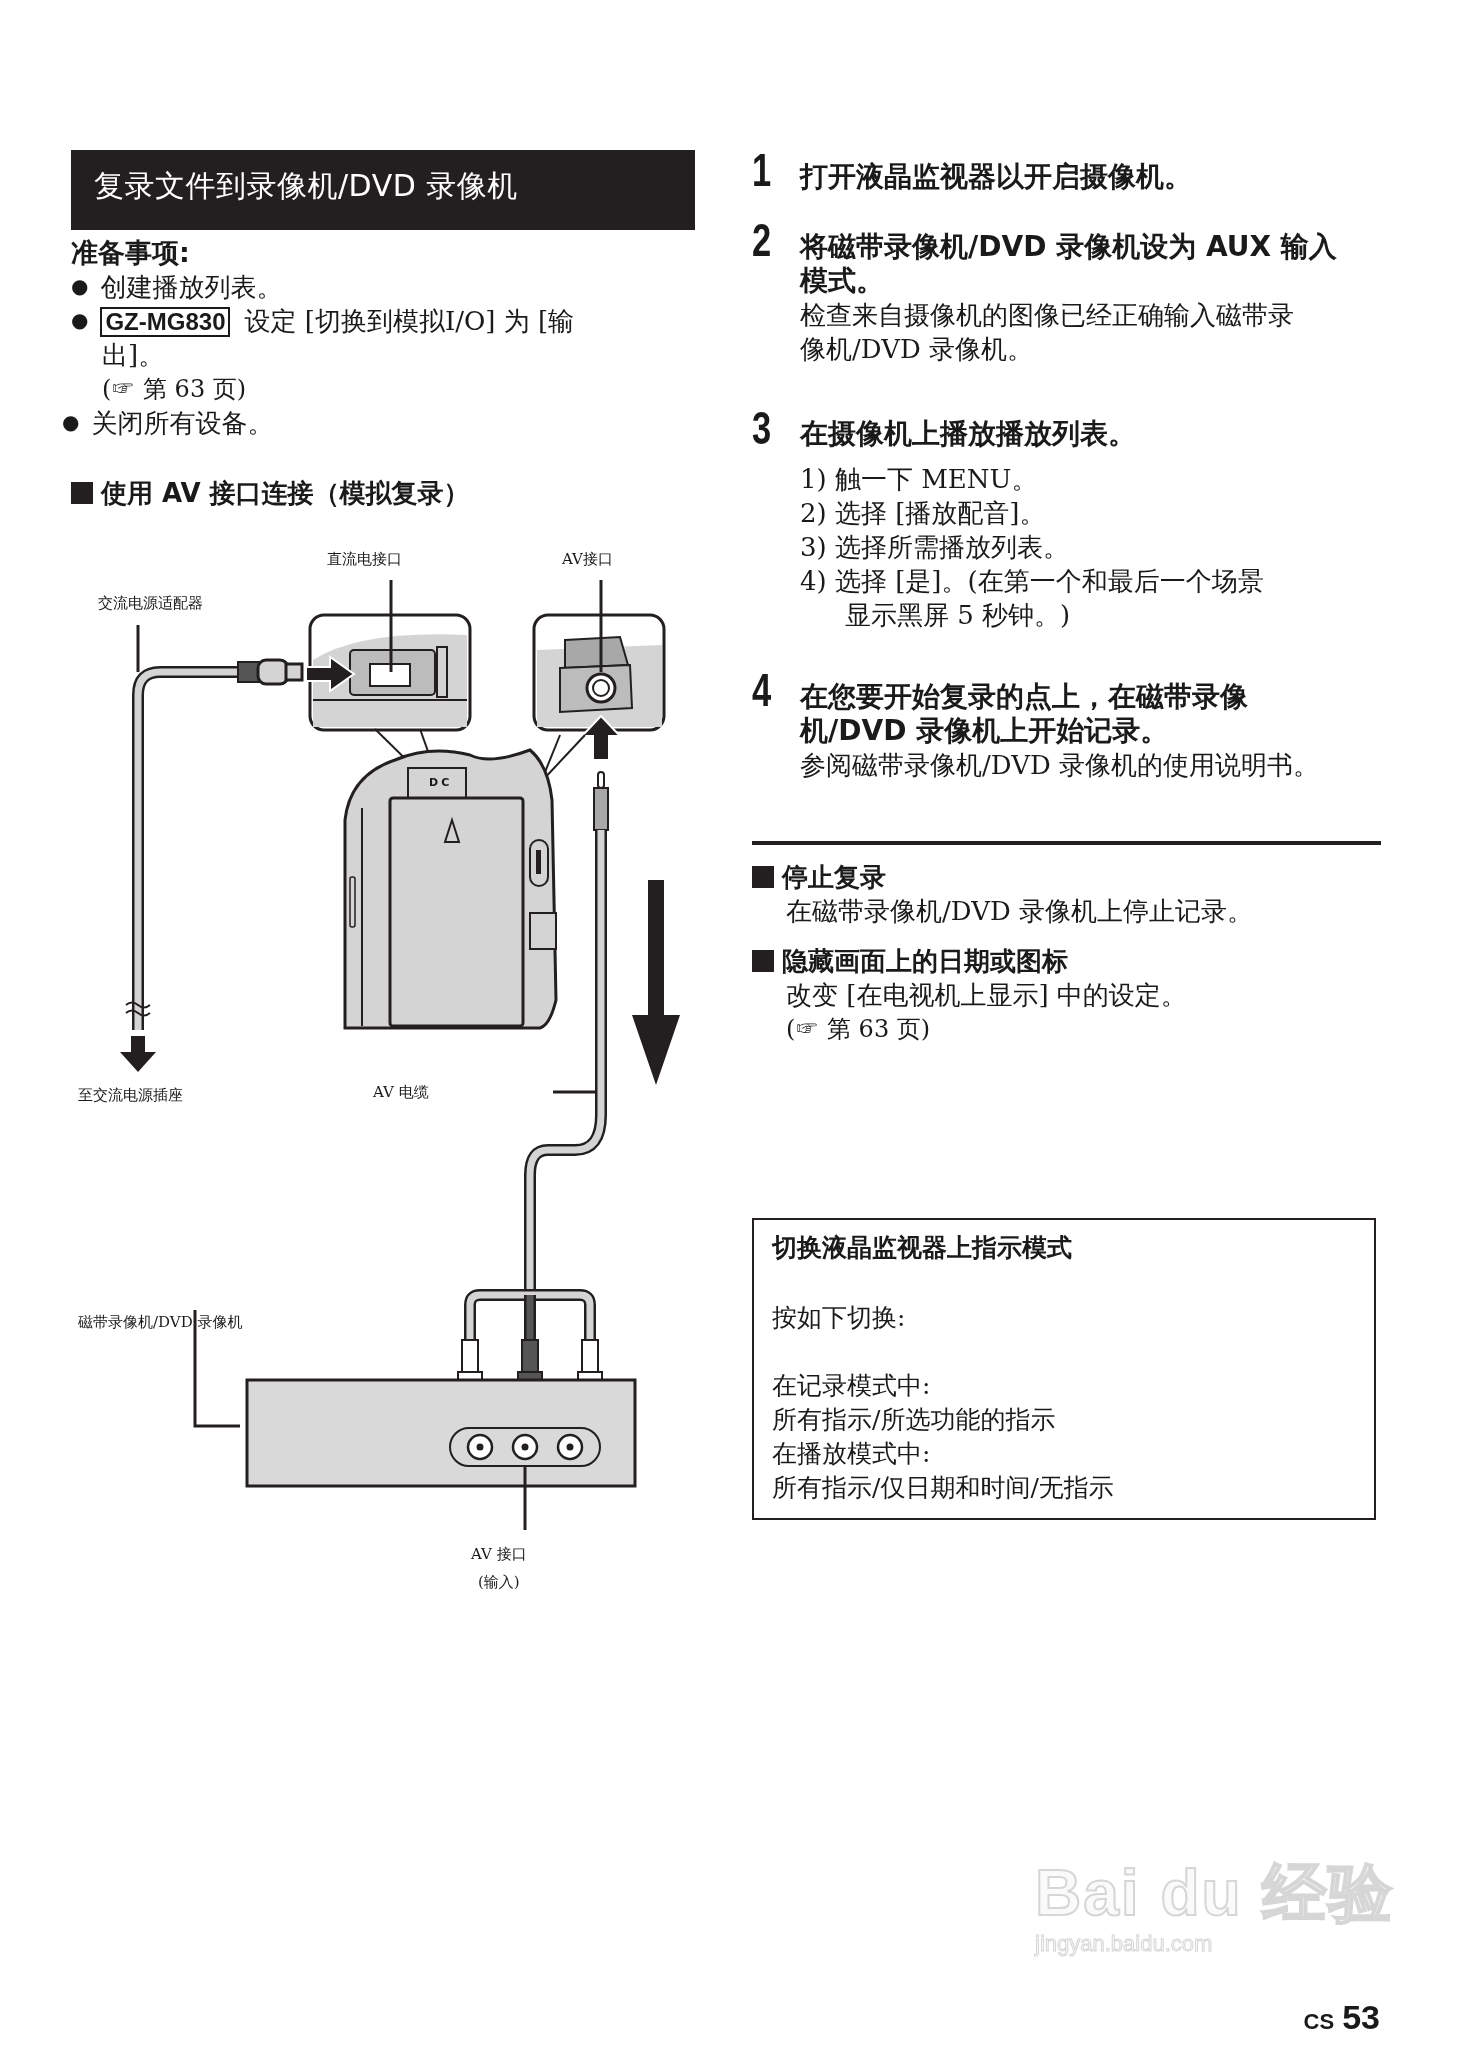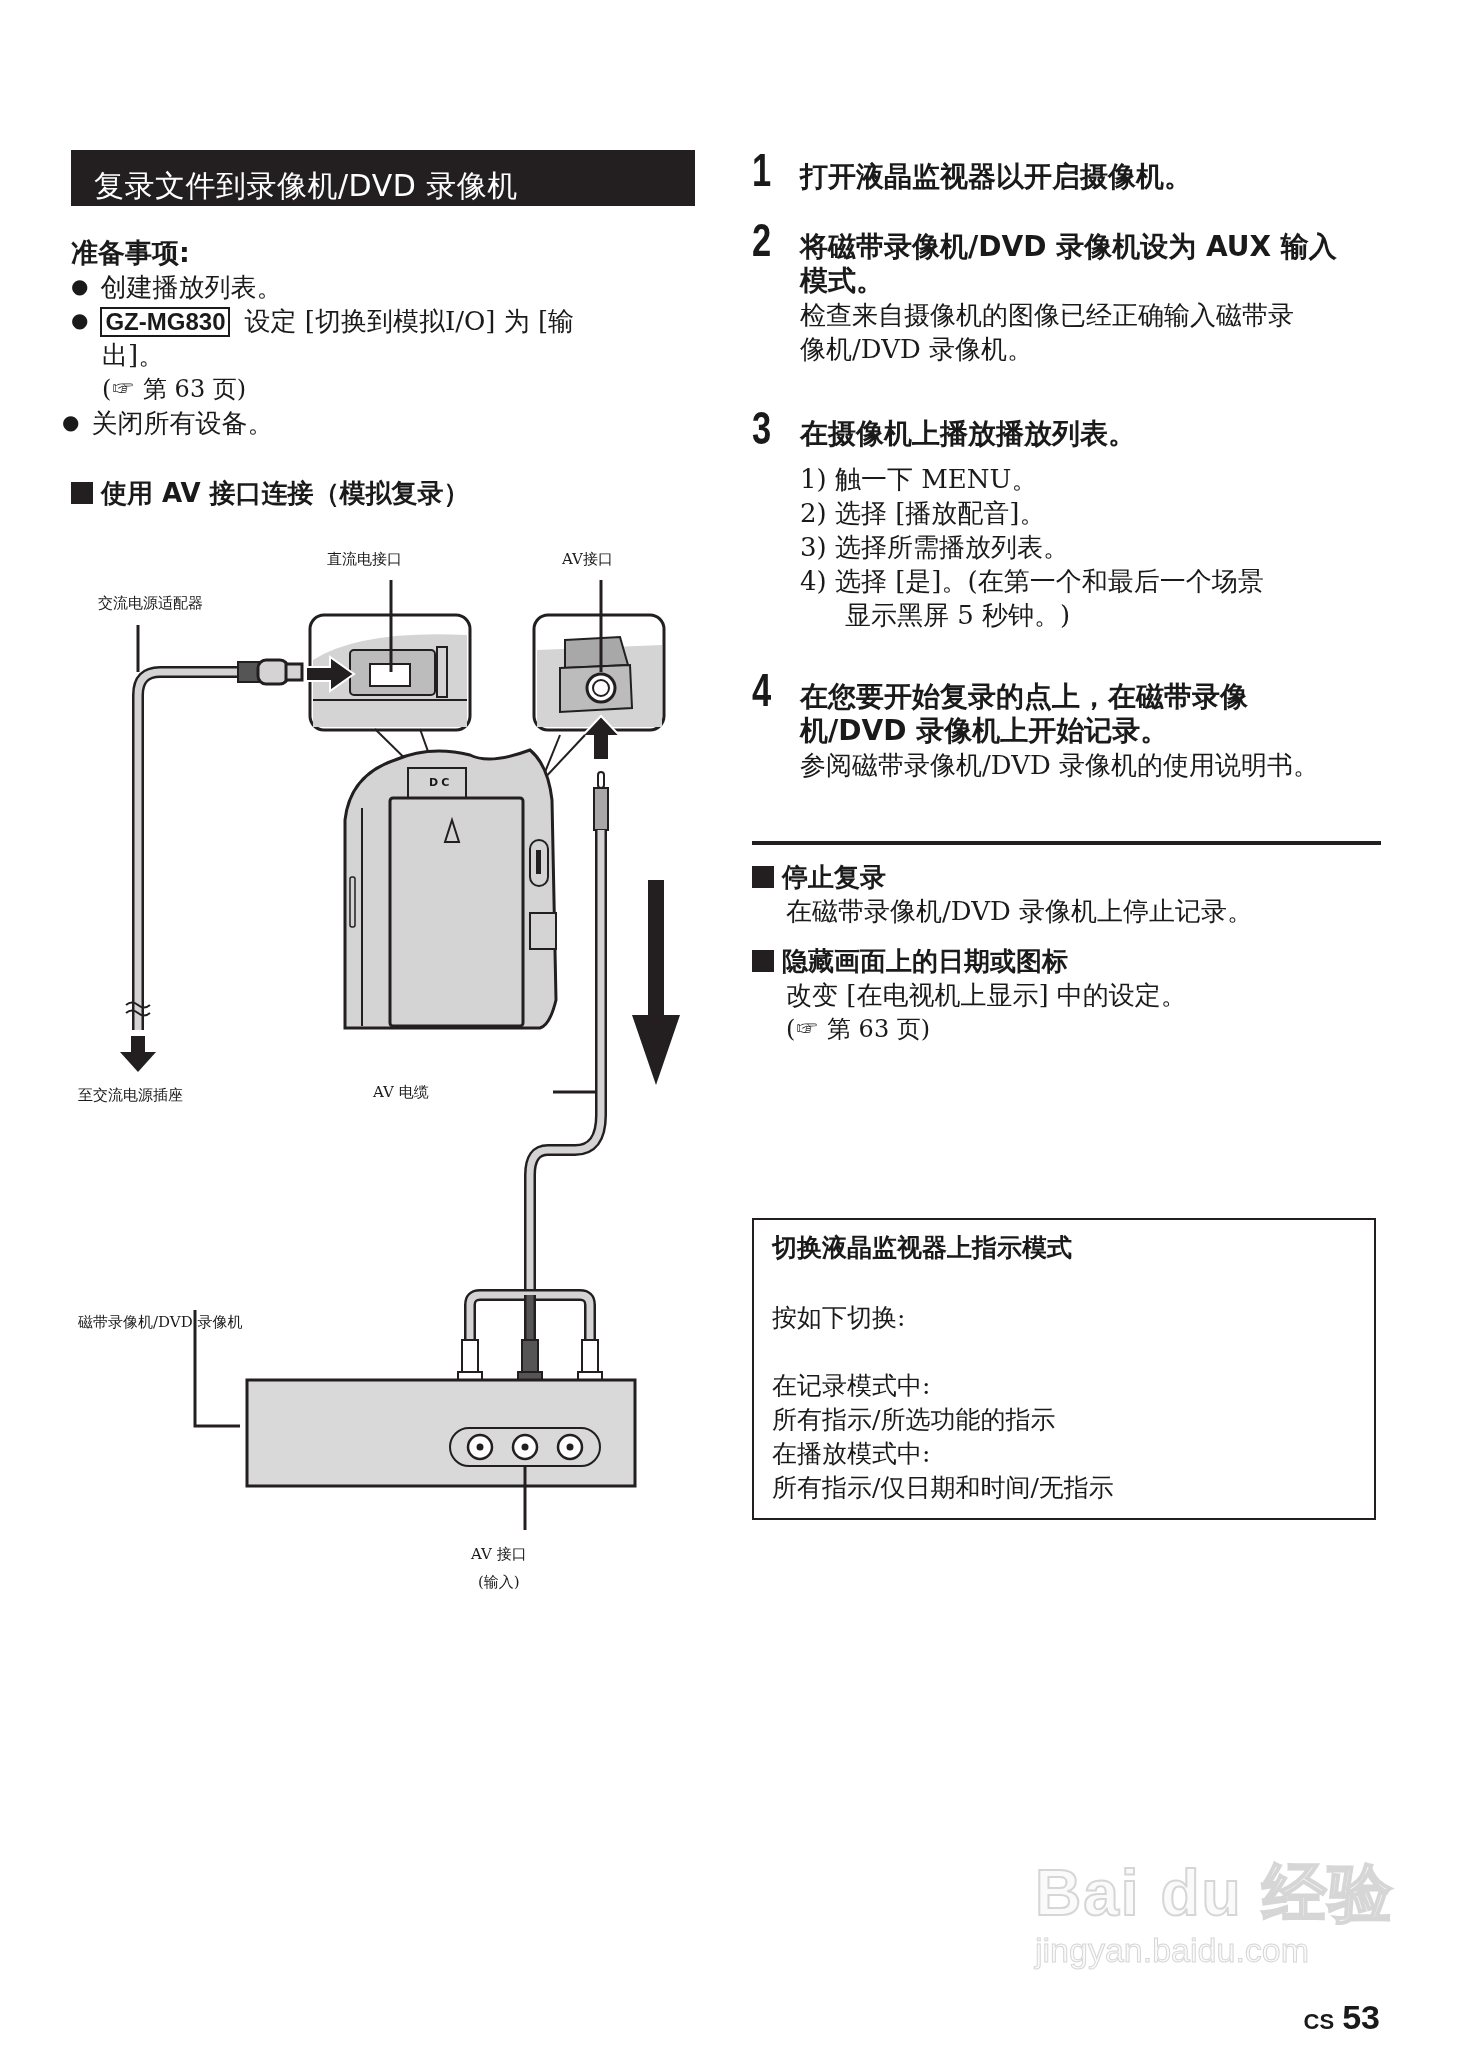--- a/index.html
+++ b/index.html
@@ -3,21 +3,21 @@
 <meta charset="utf-8">
 <style>
   html, body { margin:0; padding:0; background:#fff; }
   body { width:1457px; height:2069px; position:relative; overflow:hidden;
          font-family:"DejaVu Serif","Liberation Serif",serif; color:#1a1a1a; }
   .abs { position:absolute; }
   .sans { font-family:"DejaVu Sans","Liberation Sans",sans-serif; }
   .bold { font-weight:bold; }
 
   
-  #title-bar { left:71px; top:150px; width:624px; height:56px; background:#231f20; }
+  #title-bar { left:71px; top:150px; width:624px; height:80px; background:#231f20; }
   #title-bar span { position:absolute; left:23px; top:16px; color:#fff; font-size:30px;
                     font-family:"DejaVu Sans","Liberation Sans",sans-serif; letter-spacing:0.5px; }
 
   
   .lt { font-size:26px; line-height:34px; white-space:nowrap; }
   .bullet::before { content:"●"; font-family:"DejaVu Sans",sans-serif; font-size:20px; margin-right:12px; position:relative; top:-3px; }
   .model-badge { display:inline-block; border:2px solid #1a1a1a; padding:0 3px; font-family:"Liberation Sans","DejaVu Sans",sans-serif; font-weight:bold; font-size:24px; line-height:26px; margin-right:14px; }
   .sq { display:inline-block; width:22px; height:22px; background:#231f20; margin-right:8px; position:relative; top:2px; }
 
   
@@ -32,21 +32,21 @@
   #info-box .ib-line { position:absolute; left:18px; font-size:25px; line-height:32px; white-space:nowrap; }
 
   .dlabel { font-size:15px; line-height:28px; white-space:nowrap; }
 
   #page-num { right:77px; top:1998px; font-family:"Liberation Sans","DejaVu Sans",sans-serif; font-weight:bold; }
   #page-num .cs { font-size:22px; margin-right:8px; }
   #page-num .n { font-size:34px; }
 
   #watermark { left:1035px; top:1850px; color:#e6e6e6; }
   #watermark .wm1 { font-family:"Liberation Sans",sans-serif; font-weight:bold; font-size:64px; letter-spacing:2px; -webkit-text-stroke:2px #d6d6d6; color:#fafafa; }
-  #watermark .wm2 { font-family:"Liberation Sans",sans-serif; font-size:34px; -webkit-text-stroke:1px #d6d6d6; color:#fafafa; display:block; margin-top:-6px; }
+  #watermark .wm2 { font-family:"Liberation Sans",sans-serif; font-size:22px; -webkit-text-stroke:1px #d6d6d6; color:#fafafa; display:block; margin-top:-6px; }
 </style>
 </head>
 <body>
 
 <div id="title-bar" class="abs">
   <span>复录文件到录像机/DVD 录像机</span>
 </div>
 
 <div class="abs lt sans bold" style="left:71px;top:236px;font-size:27px;">准备事项:</div>
 <div class="abs lt bullet" style="left:71px;top:270px;"><span>创建播放列表。</span></div>

